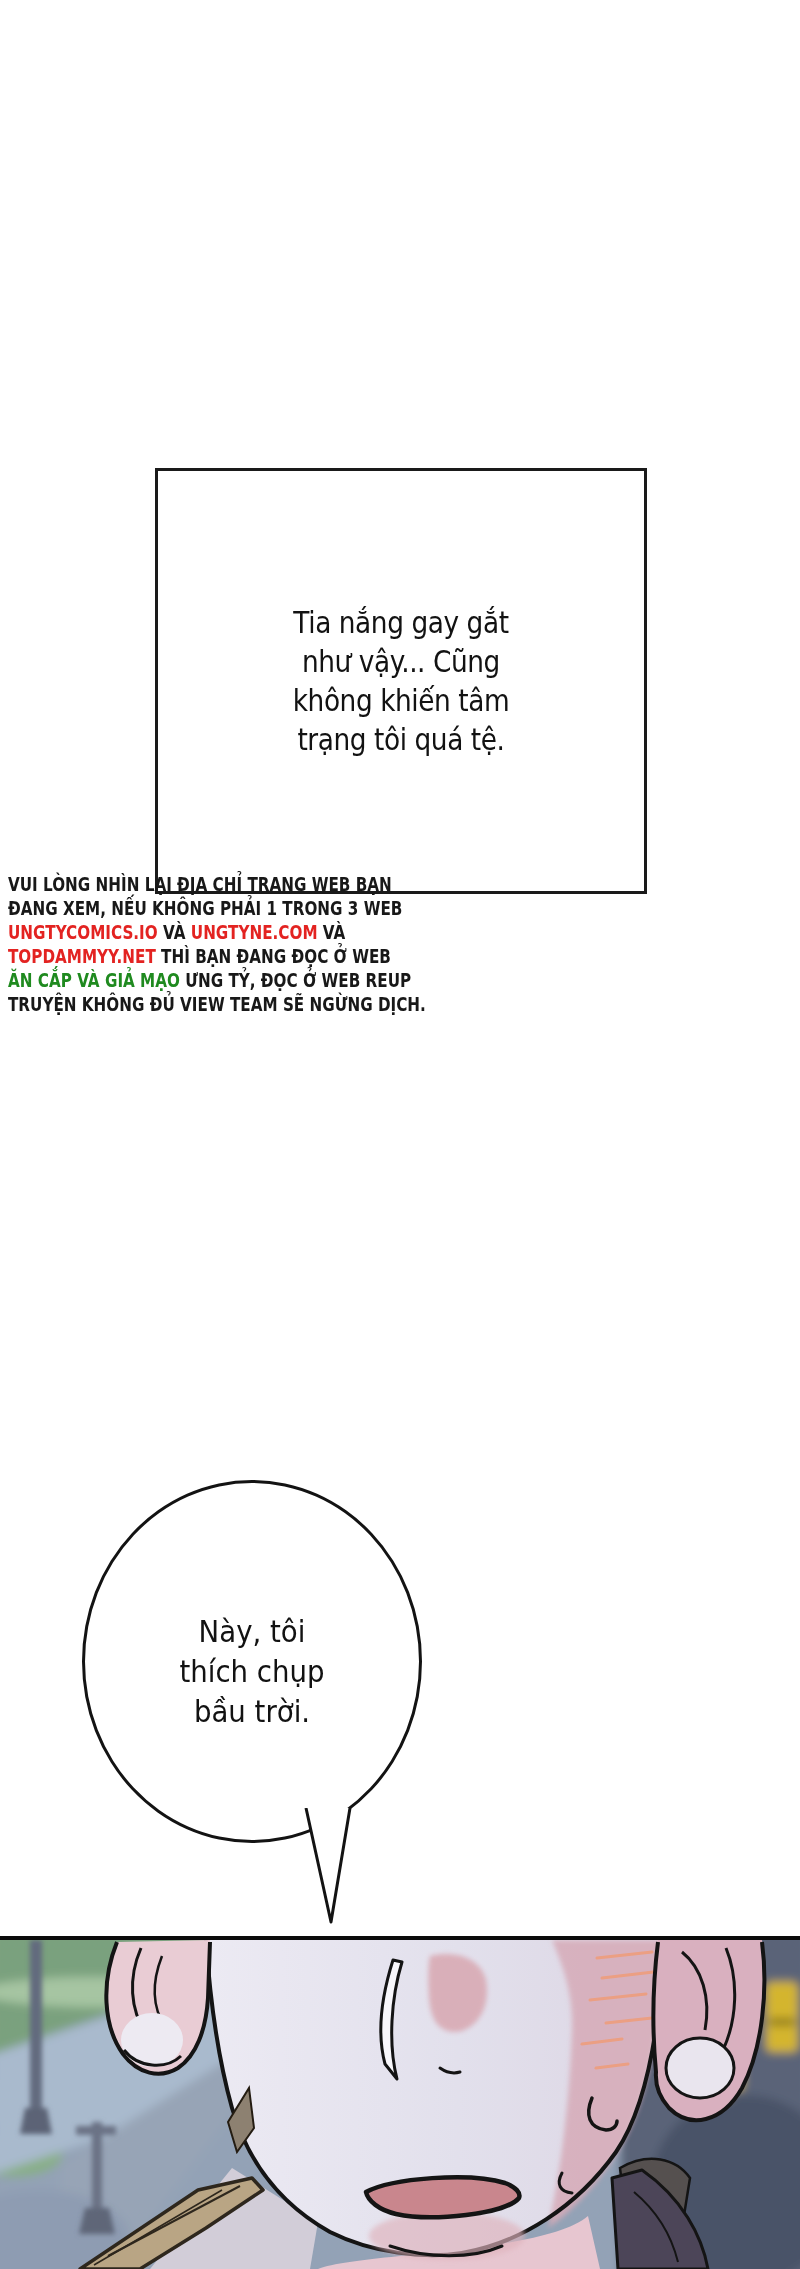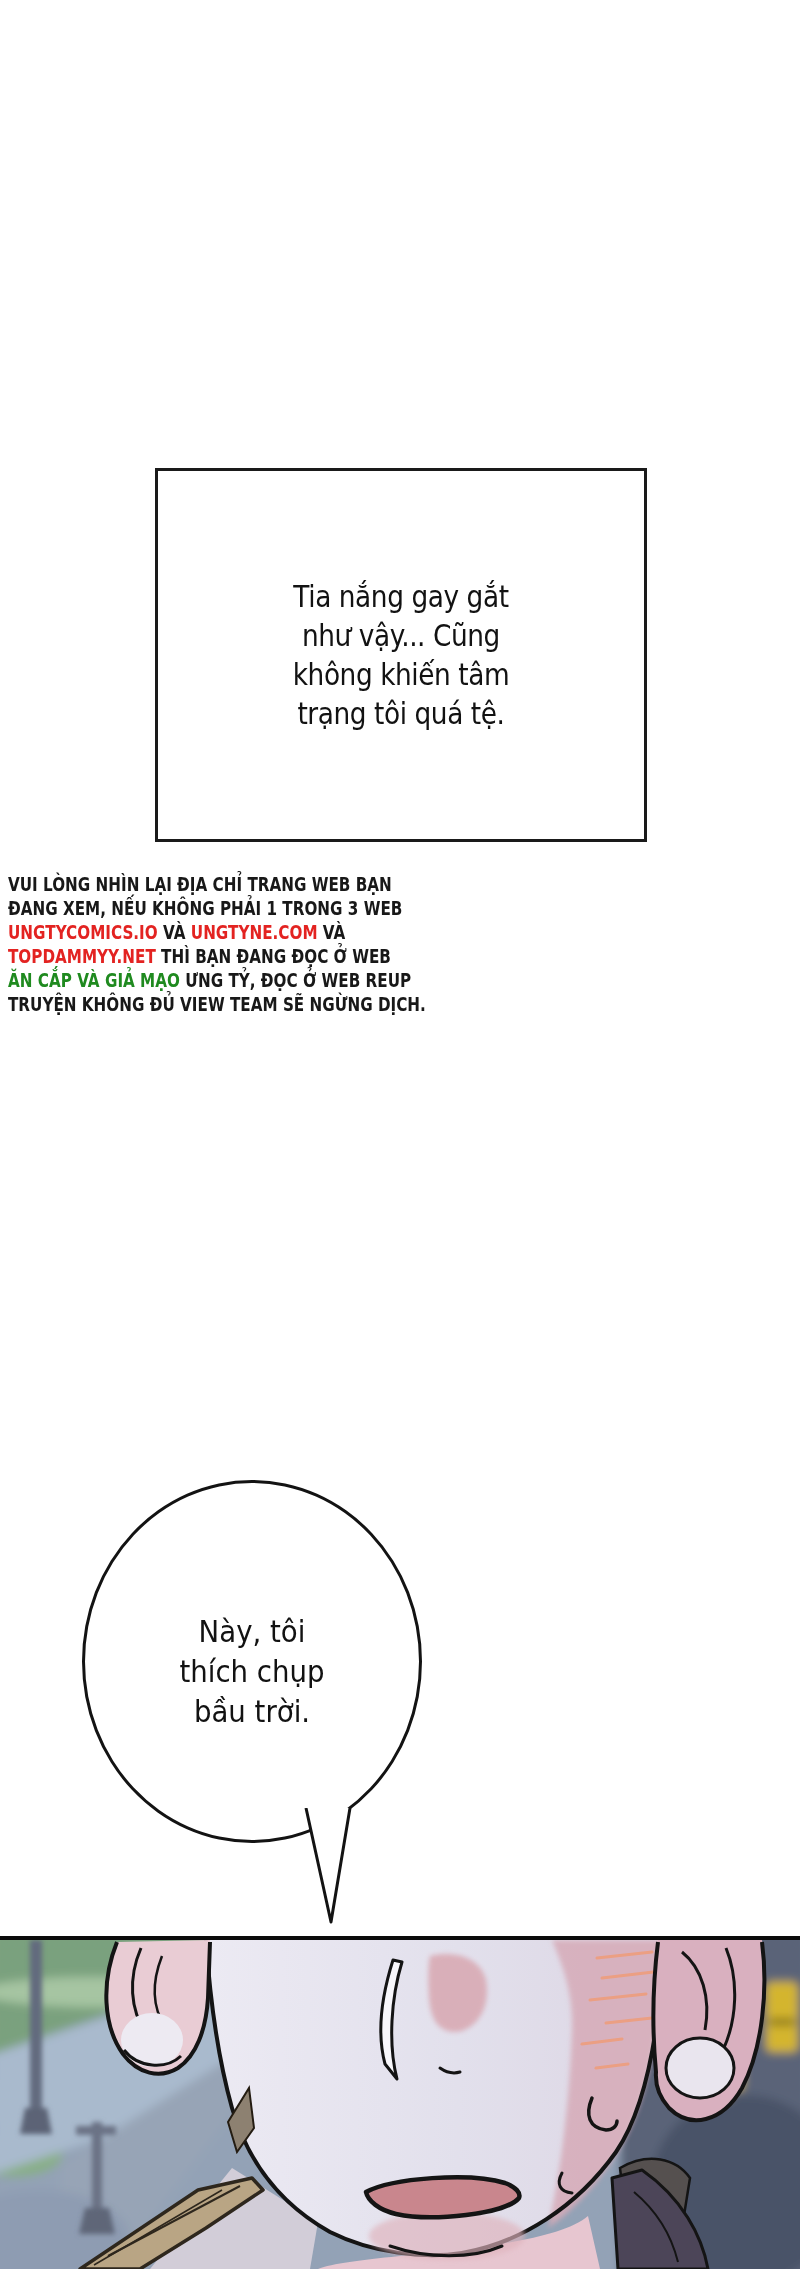--- a/index.html
+++ b/index.html
@@ -4,21 +4,21 @@
 <style>
   html,body{margin:0;padding:0;}
   body{
     width:800px;height:2269px;background:#ffffff;position:relative;
     font-family:"DejaVu Sans",sans-serif;overflow:hidden;
   }
   .abs{position:absolute;}
 
   
   .narration-box{
-    left:155px;top:468px;width:492px;height:374px;
+    left:155px;top:468px;width:492px;height:426px;
     border:3px solid #1a1a1a;box-sizing:border-box;background:#fff;
     display:flex;align-items:center;justify-content:center;
   }
   .narration-text{
     font-size:30px;line-height:39px;color:#121212;text-align:center;
     transform:scaleX(.88);letter-spacing:-.5px;
   }
 
   
   .notice{

